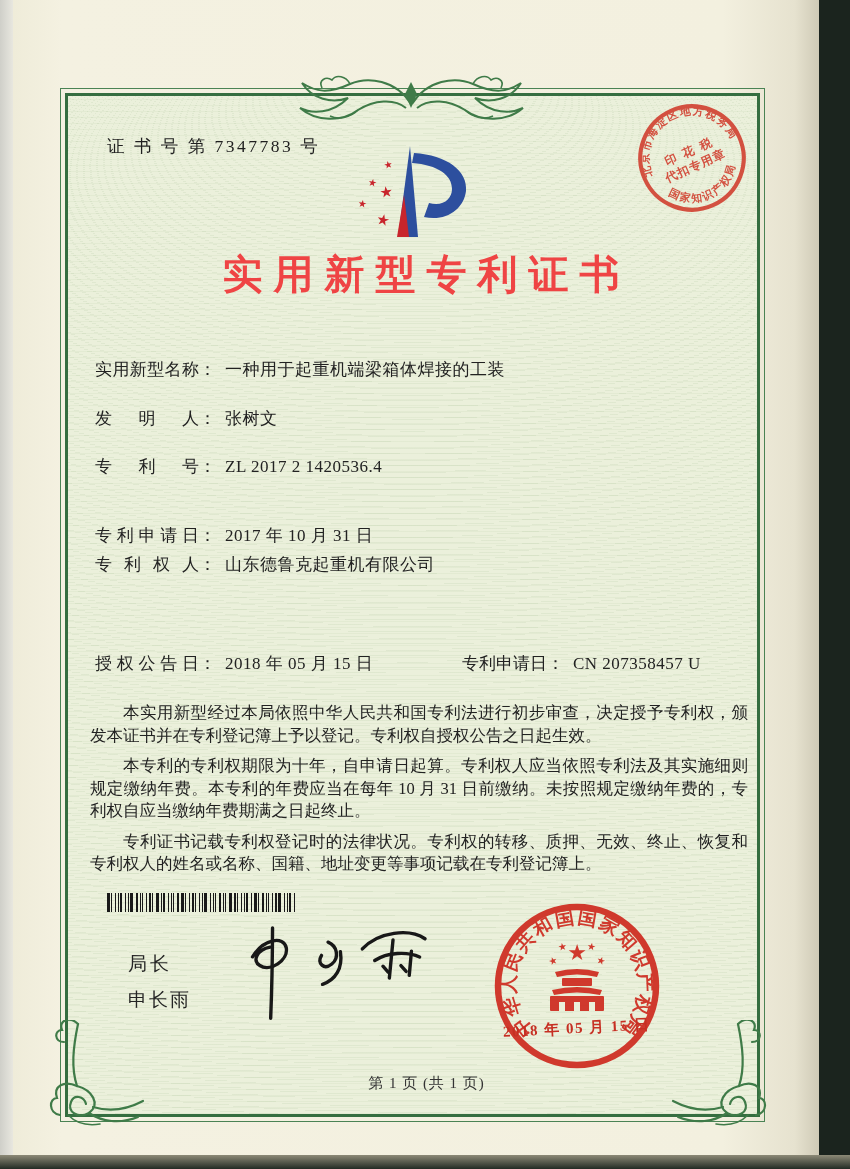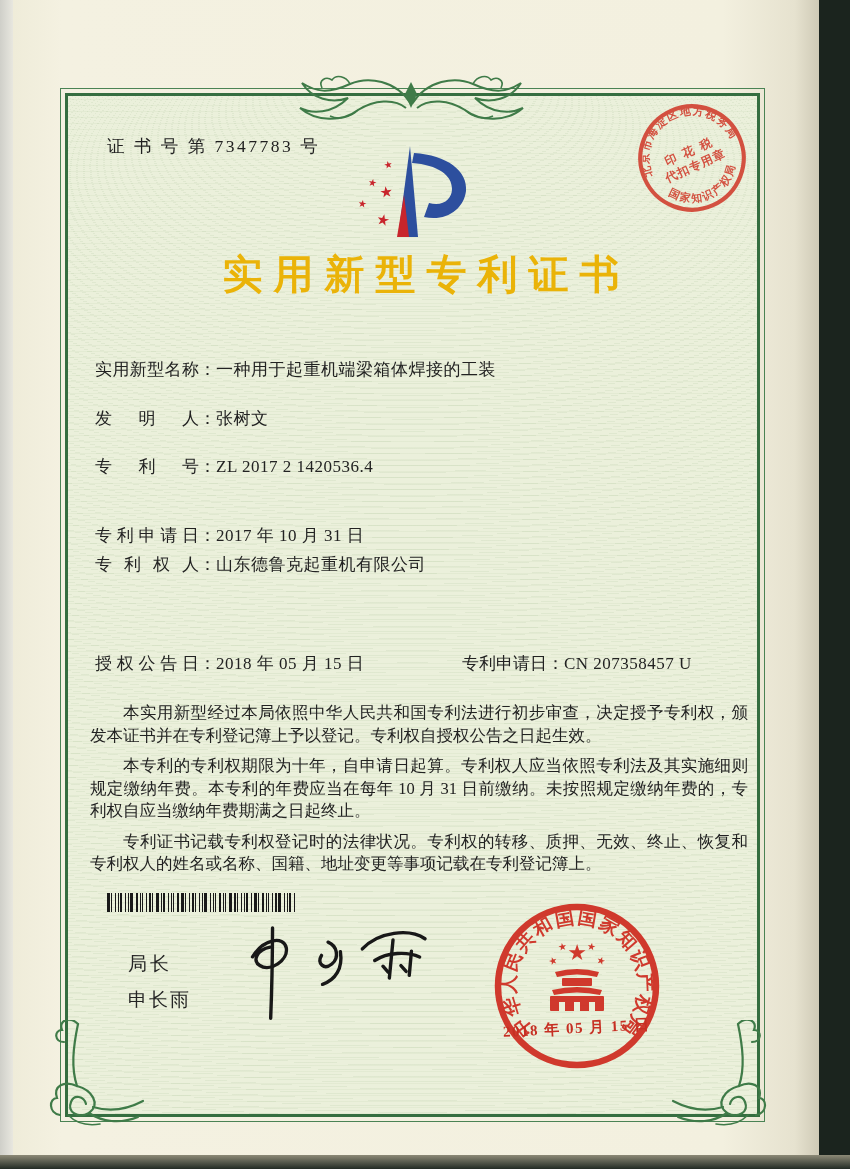--- a/index.html
+++ b/index.html
@@ -18,24 +18,24 @@
   .frame-inner{position:absolute;left:4px;top:4px;right:4px;bottom:4px;
          border:3px solid #356e40;
          background:
            repeating-radial-gradient(ellipse 900px 220px at 50% -60px, rgba(120,160,105,.10) 0 1px, rgba(0,0,0,0) 1px 7px),
            repeating-linear-gradient(0deg, rgba(130,170,110,.08) 0 1px, rgba(0,0,0,0) 1px 6px),
            #ebf0db;}
   .txt{position:absolute;color:#1f1f1f;margin-left:15px;}
   #cert-no{left:92px;top:134px;font-size:17.5px;letter-spacing:2.5px;}
   #logo{position:absolute;left:352px;top:145px;width:120px;height:101px;}
   #title{left:60px;top:247px;width:703px;text-align:center;font-size:40px;font-weight:600;
-         letter-spacing:11px;color:#eab308;}
+         letter-spacing:11px;color:#ef4444;}
   .row{position:absolute;left:95px;font-size:17px;white-space:nowrap;color:#222;}
   .lbl{display:inline-block;width:104px;text-align:justify;text-align-last:justify;vertical-align:bottom;}
-  .val{letter-spacing:.5px;}
+  .val{margin-left:9px;letter-spacing:.5px;}
   #paras{position:absolute;left:82px;top:694px;width:674px;font-size:16.5px;line-height:22.5px;
          color:#222;text-align:justify;}
   #paras p{margin:8px;text-indent:2em;}
   #barcode{position:absolute;left:107px;top:893px;width:214px;height:19px;font-size:0;}
   #barcode span{display:inline-block;height:100%;background:#191919;vertical-align:top;}
   #officer-title{left:113px;top:951px;font-size:19px;letter-spacing:3px;color:#242424;}
   #officer-name{left:113px;top:987px;font-size:19px;letter-spacing:2px;color:#242424;}
   #signature{position:absolute;left:225px;top:918px;width:215px;height:102px;transform:rotate(-2deg);}
   #seal{position:absolute;left:491px;top:900px;width:172px;height:172px;opacity:.96;}
   #tax-stamp{position:absolute;left:630px;top:96px;width:124px;height:124px;
@@ -188,15 +188,16 @@
     <text font-size="10.5" fill="#d24535" letter-spacing="1.5" font-weight="600">
       <textPath href="#taxTop" startOffset="50%" text-anchor="middle">北京市海淀区地方税务局</textPath>
     </text>
     <text font-size="10.5" fill="#d24535" letter-spacing="1.5" font-weight="600">
       <textPath href="#taxBottom" startOffset="50%" text-anchor="middle">国家知识产权局</textPath>
     </text>
     <text x="60" y="57" text-anchor="middle" font-size="11.5" letter-spacing="2" fill="#d24535" font-weight="600">印 花 税</text>
     <text x="60" y="72" text-anchor="middle" font-size="11.5" letter-spacing="1" fill="#d24535" font-weight="600">代扣专用章</text>
   </svg>
 
+  <div class="txt" id="footer">第 1 页 (共 1 页)</div>
 
   <div id="bottom-edge"></div>
 </div>
 
 </body></html>

